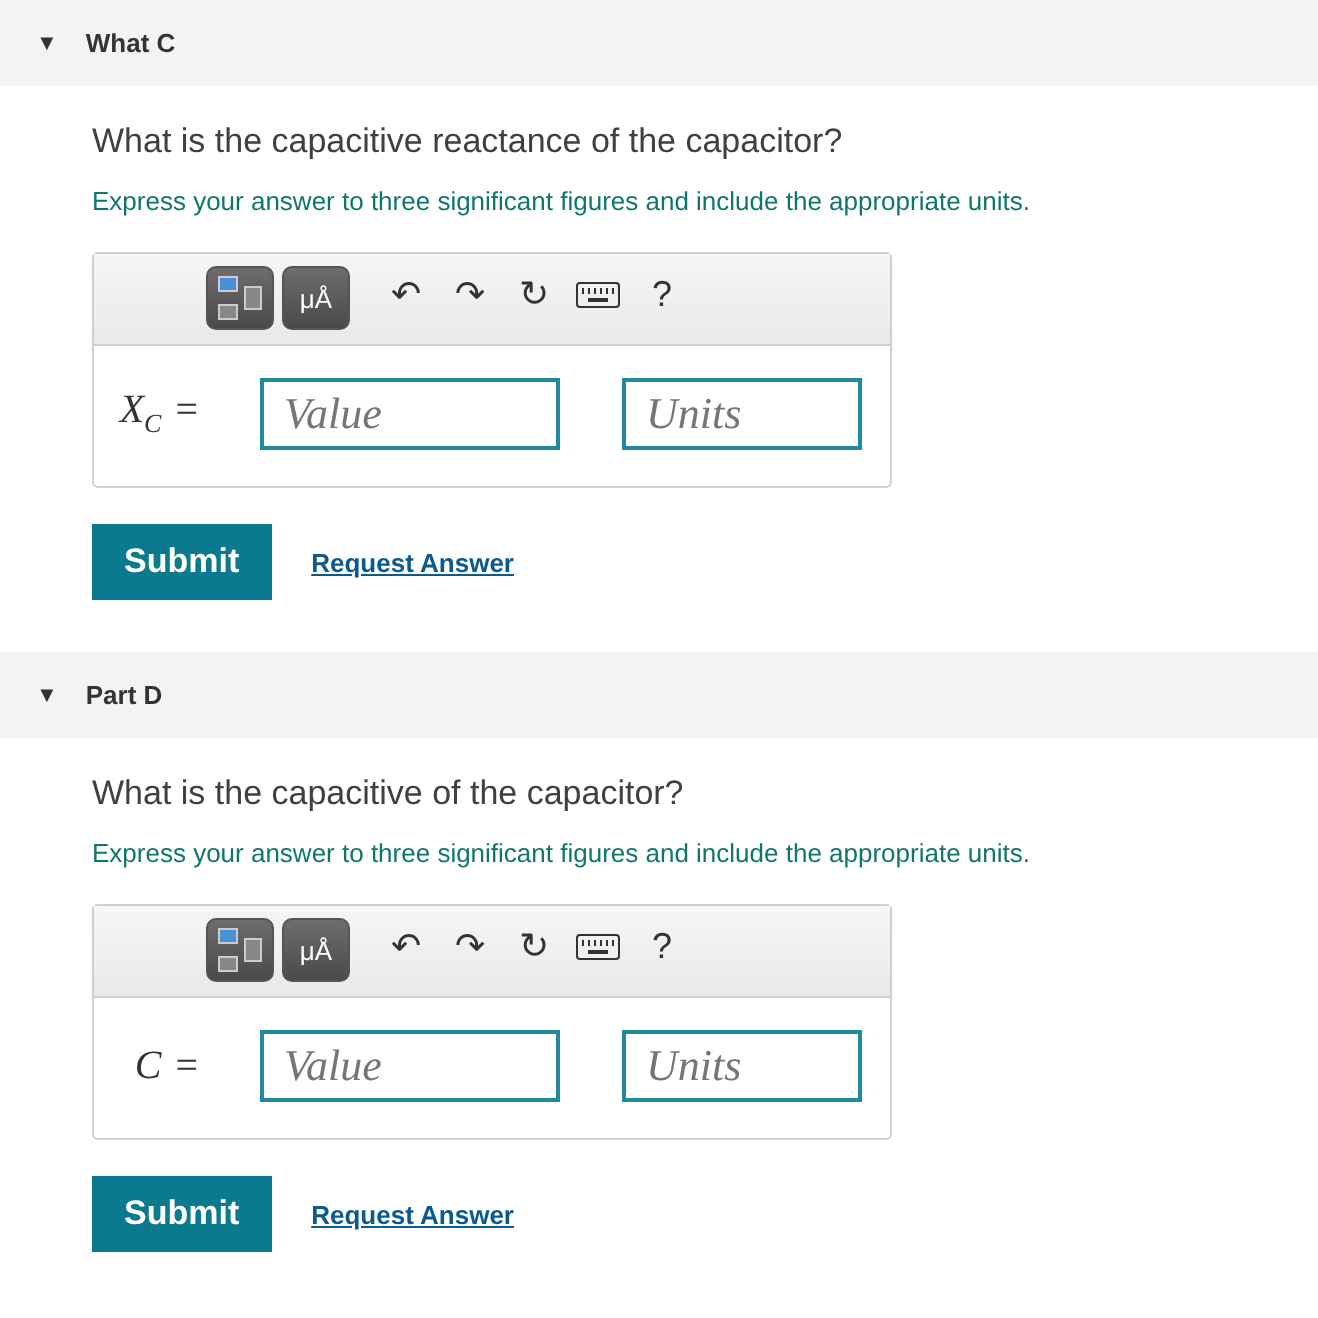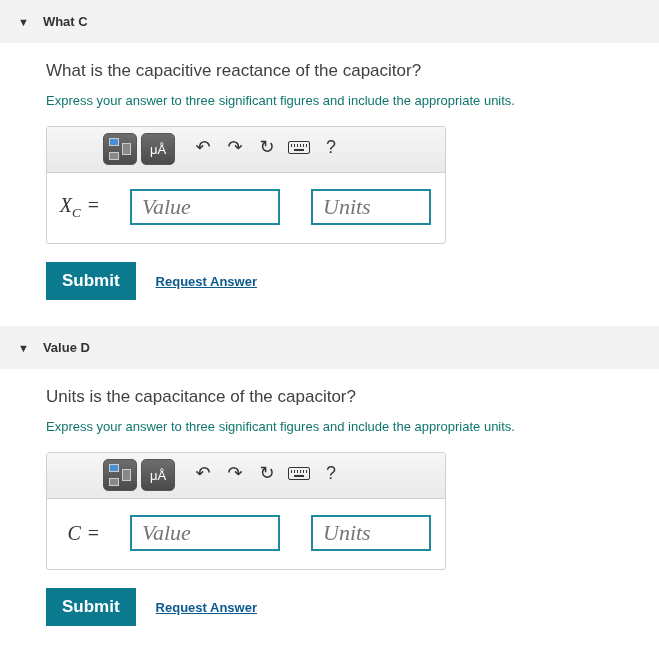--- a/index.html
+++ b/index.html
@@ -213,24 +213,24 @@
   </div>
 
   <div class="actions">
     <button class="submit-btn">Submit</button>
     <a class="request-link">Request Answer</a>
   </div>
 </div>
 
 <div class="part-header">
   <span class="chevron">▼</span>
-  <span class="title">Value D</span>
+  <span class="title">Part D</span>
 </div>
 <div class="part-body">
-  <div class="question">Units is the capacitance of the capacitor?</div>
+  <div class="question">What is the capacitive of the capacitor?</div>
   <div class="instruction">Express your answer to three significant figures and include the appropriate units.</div>
 
   <div class="answer-box">
     <div class="toolbar">
       <div class="tb-btn">
         <span class="fraction-icon">
           <span class="top"></span>
             <span class="bot"></span>
             <span class="right"></span>
         </span>

